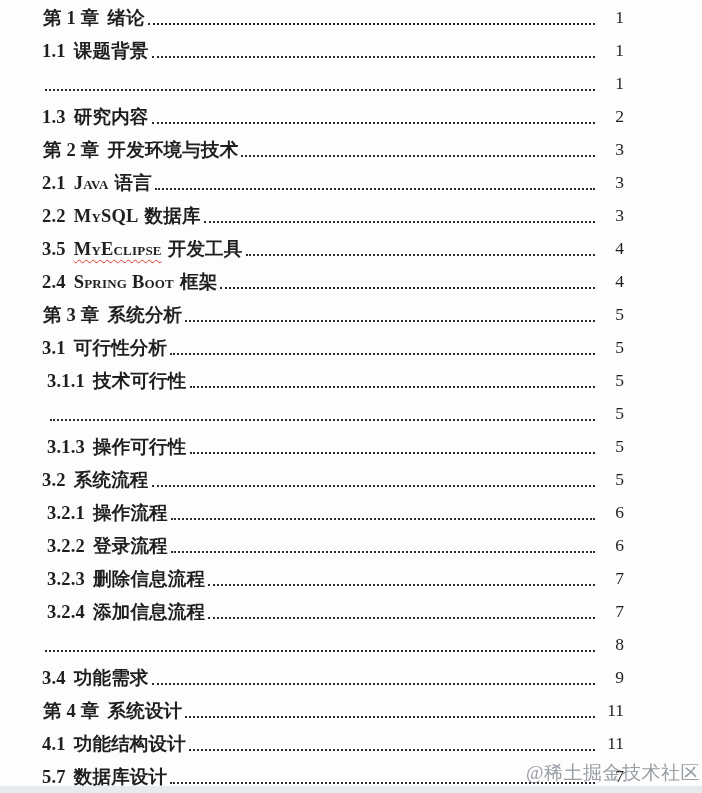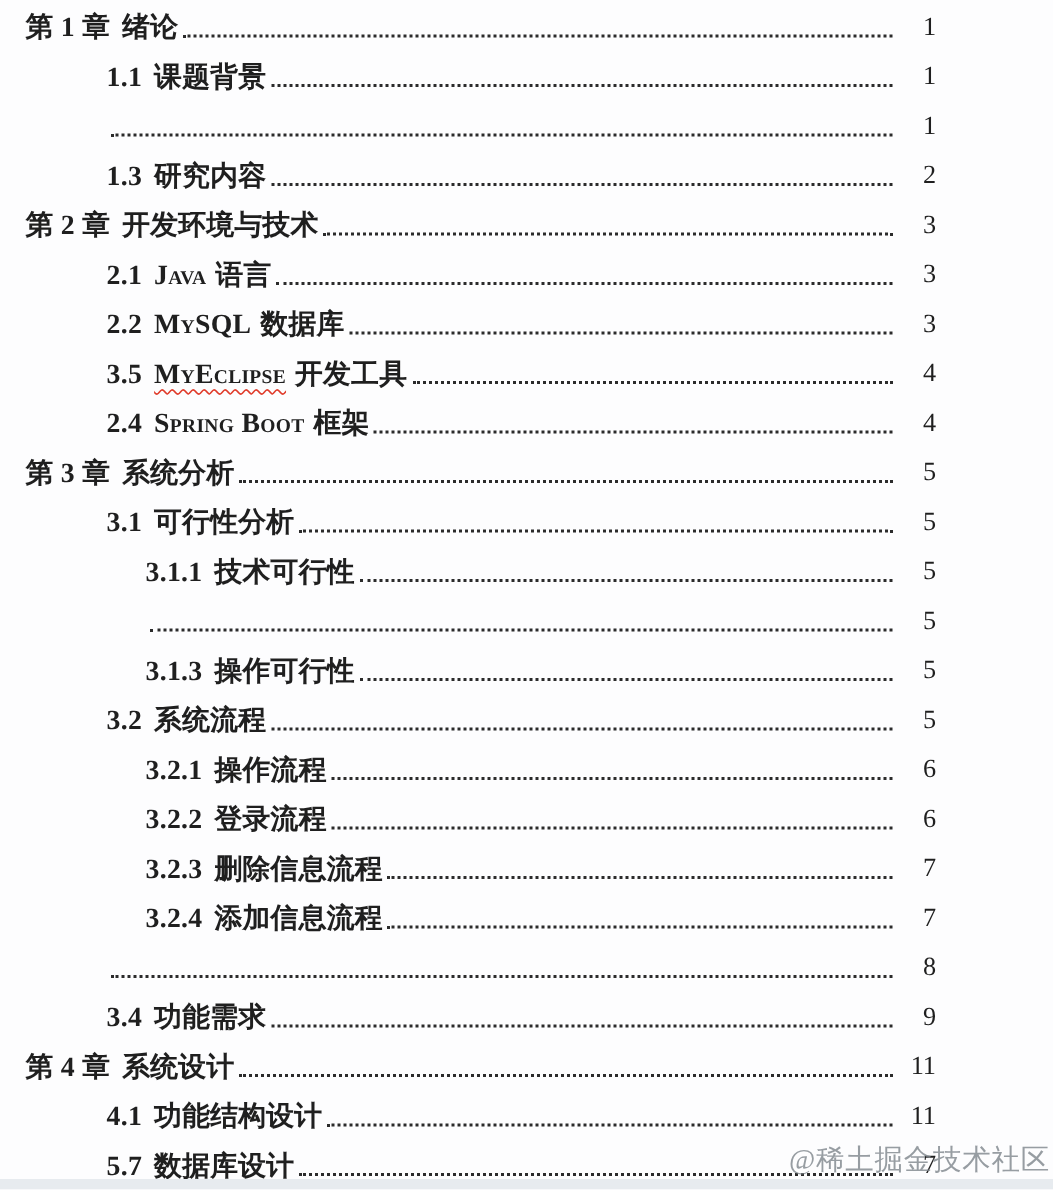--- a/index.html
+++ b/index.html
@@ -18,23 +18,23 @@
   .toc {
     padding-top: 1px;
   }
   .toc-row {
     display: flex;
     align-items: center;
     height: 33px;
     padding-right: 78px;
     white-space: nowrap;
   }
-  .toc-row.lvl1 { padding-left: 17px; }
-  .toc-row.lvl2 { padding-left: 42px; margin-left: 29px; }
-  .toc-row.lvl3 { padding-left: 97px; }
+  .toc-row.lvl1 { padding-left: 43px; }
+  .toc-row.lvl2 { padding-left: 42px; }
+  .toc-row.lvl3 { padding-left: 47px; }
   .entry-text {
     font-size: 18.5px;
     font-weight: 600;
     letter-spacing: 0.2px;
   }
   .entry-num { margin-right: 8px; }
   .entry-latin {
     font-variant: small-caps;
     margin-right: 6px;
   }

